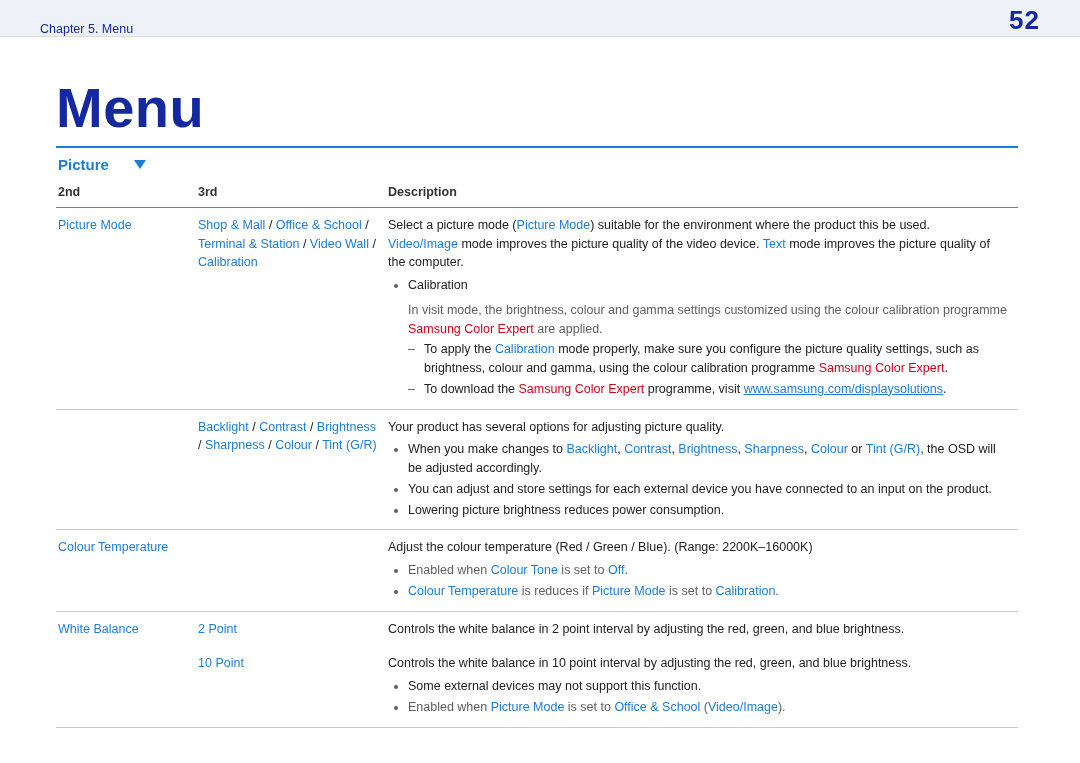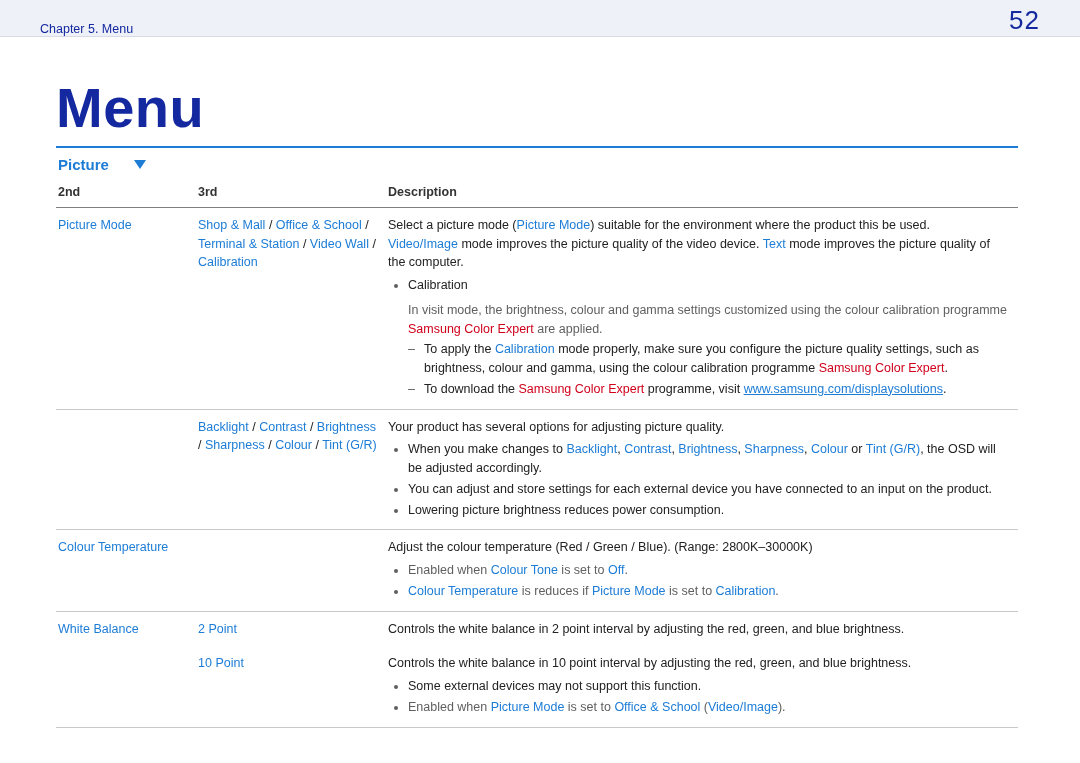--- a/index.html
+++ b/index.html
@@ -26,21 +26,21 @@
     justify-content:space-between;
     padding:0 40px 0 40px;
   }
   .header-strip .chapter{
     font-size:12.5px;
     color:var(--accent2);
   }
   .header-strip .page-no{
     font-size:26px;
     color:var(--accent2);
-    font-weight:400;
+    font-weight:700;
     letter-spacing:1px;
   }
   .page-body{
     padding:28px 62px 40px 56px;
   }
   h1.menu-title{
     margin:10px 0 6px 0;
     font-size:56px;
     font-weight:700;
     color:var(--accent2);
@@ -179,21 +179,21 @@
             <li><span>You can adjust and store settings for each external device you have connected to an input on the product.</span></li>
             <li><span>Lowering picture brightness reduces power consumption.</span></li>
           </ul>
         </td>
       </tr>
 
       <tr>
         <td><span class="blue">Colour Temperature</span></td>
         <td></td>
         <td>
-          <span>Adjust the colour temperature (Red / Green / Blue). (Range: 2800K–30000K)</span>
+          <span>Adjust the colour temperature (Red / Green / Blue). (Range: 2200K–16000K)</span>
           <ul class="bullets">
             <li><span>
               <span class="grey">Enabled when </span><span class="blue">Colour Tone</span><span class="grey"> is set to </span><span class="blue">Off</span><span class="grey">.</span>
             </span></li>
             <li><span>
               <span class="blue">Colour Temperature</span><span class="grey"> is reduces if </span><span class="blue">Picture Mode</span><span class="grey"> is set to </span><span class="blue">Calibration</span><span class="grey">.</span>
             </span></li>
           </ul>
         </td>
       </tr>

